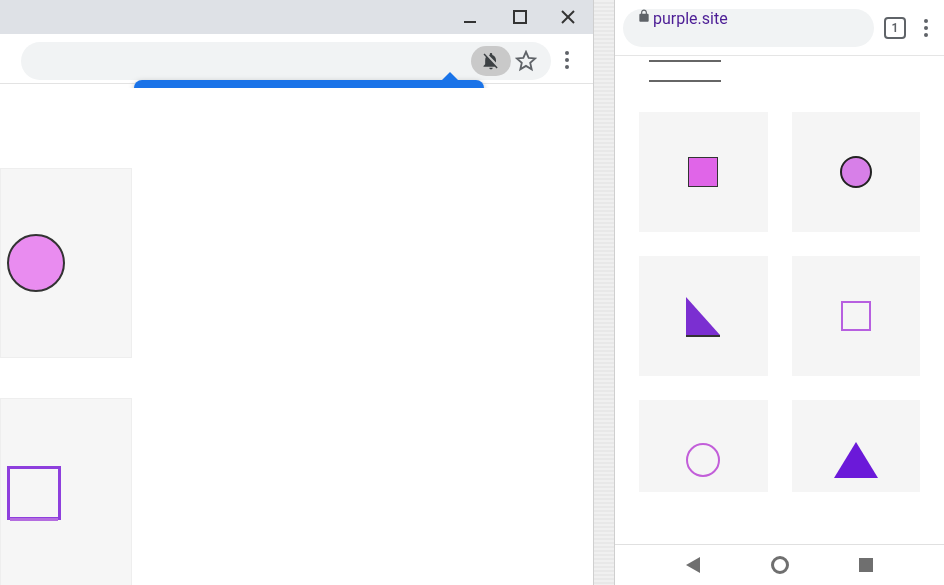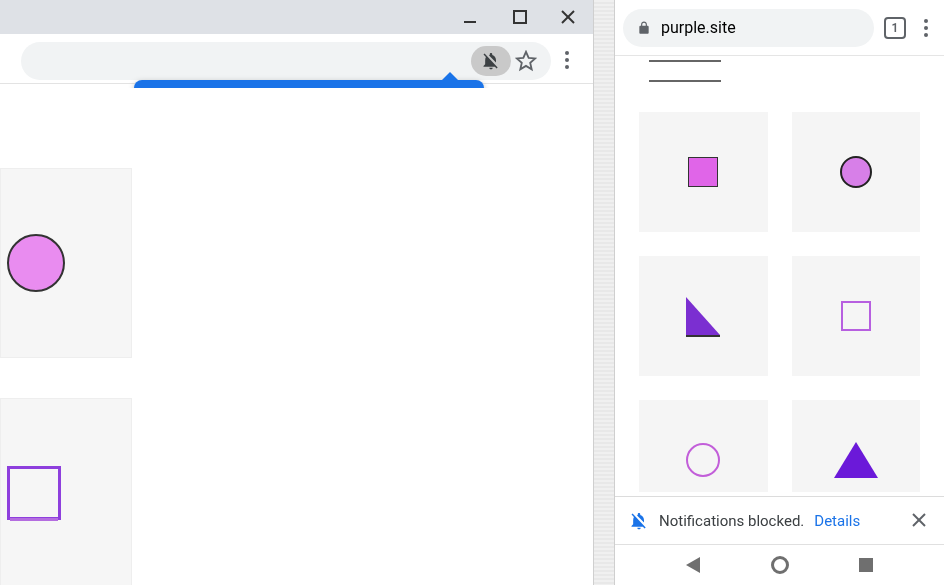--- a/index.html
+++ b/index.html
@@ -166,24 +166,23 @@
     padding: 0 8px;
     gap: 10px;
     border-bottom: 1px solid #e5e5e5;
   }
   .mobile-addr {
     flex: 1;
     height: 38px;
     background: #f1f3f4;
     border-radius: 19px;
     display: flex;
-    align-items: center;
     padding: 0 14px;
-    gap: 10px;
-    color: #000000;
+    gap: 2px;
+    color: #4c1d95;
     font-size: 16px;
   }
   .lock-svg { flex-shrink: 0; }
   .tab-count {
     width: 22px; height: 22px;
     border: 2px solid #5f6368;
     border-radius: 4px;
     display: flex; align-items: center; justify-content: center;
     font-size: 12px; font-weight: 600; color: #5f6368;
   }
@@ -384,32 +383,19 @@
       </div>
       <div class="card">
         <div class="shp-circle-outline"></div>
       </div>
       <div class="card">
         <div class="shp-triangle-solid"></div>
       </div>
     </div>
   </div>
 
-  <div class="infobar">
-    <svg class="bell-off-blue" width="20" height="20" viewBox="0 0 24 24">
-      <path d="M12 22c1.1 0 2-.9 2-2h-4c0 1.1.9 2 2 2zM18 11c0-3.1-1.6-5.6-4.5-6.3V4c0-.8-.7-1.5-1.5-1.5S10.5 3.2 10.5 4v.7c-.4.1-.8.2-1.1.4l8.6 8.6V11zM4.3 3L3 4.3l2.9 2.9C5.3 8.4 5 9.7 5 11v5l-2 2v1h13.7l2 2L20 19.7 4.3 3z"></path>
-    </svg>
-    <span>Notifications blocked.</span>
-    <span class="details">Details</span>
-    <span class="close-x">
-      <svg width="14" height="14" viewBox="0 0 14 14">
-        <line x1="1" y1="1" x2="13" y2="13" stroke="#5f6368" stroke-width="2"></line>
-        <line x1="13" y1="1" x2="1" y2="13" stroke="#5f6368" stroke-width="2"></line>
-      </svg>
-    </span>
-  </div>
 
   <div class="navbar">
     <div class="nav-back"></div>
     <div class="nav-home"></div>
     <div class="nav-recent"></div>
   </div>
 </div>
 
 </body></html>

